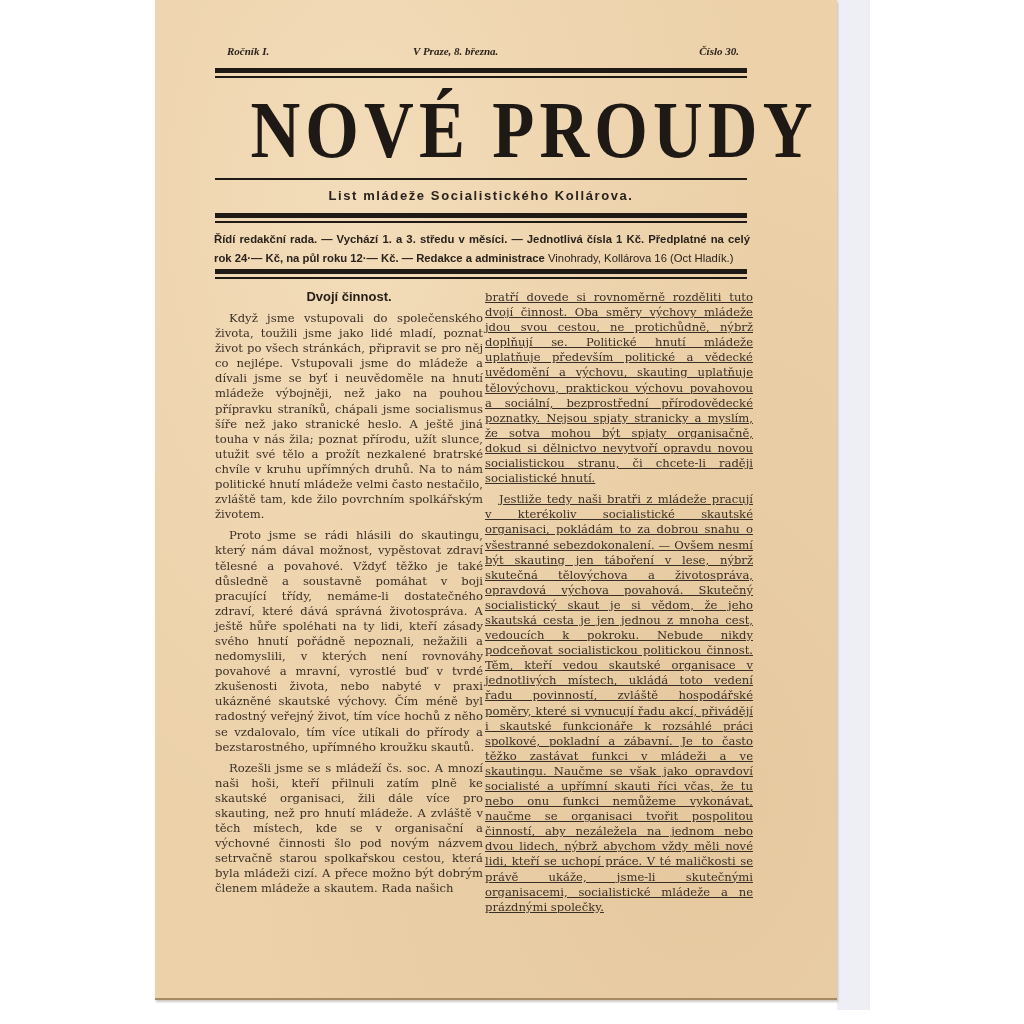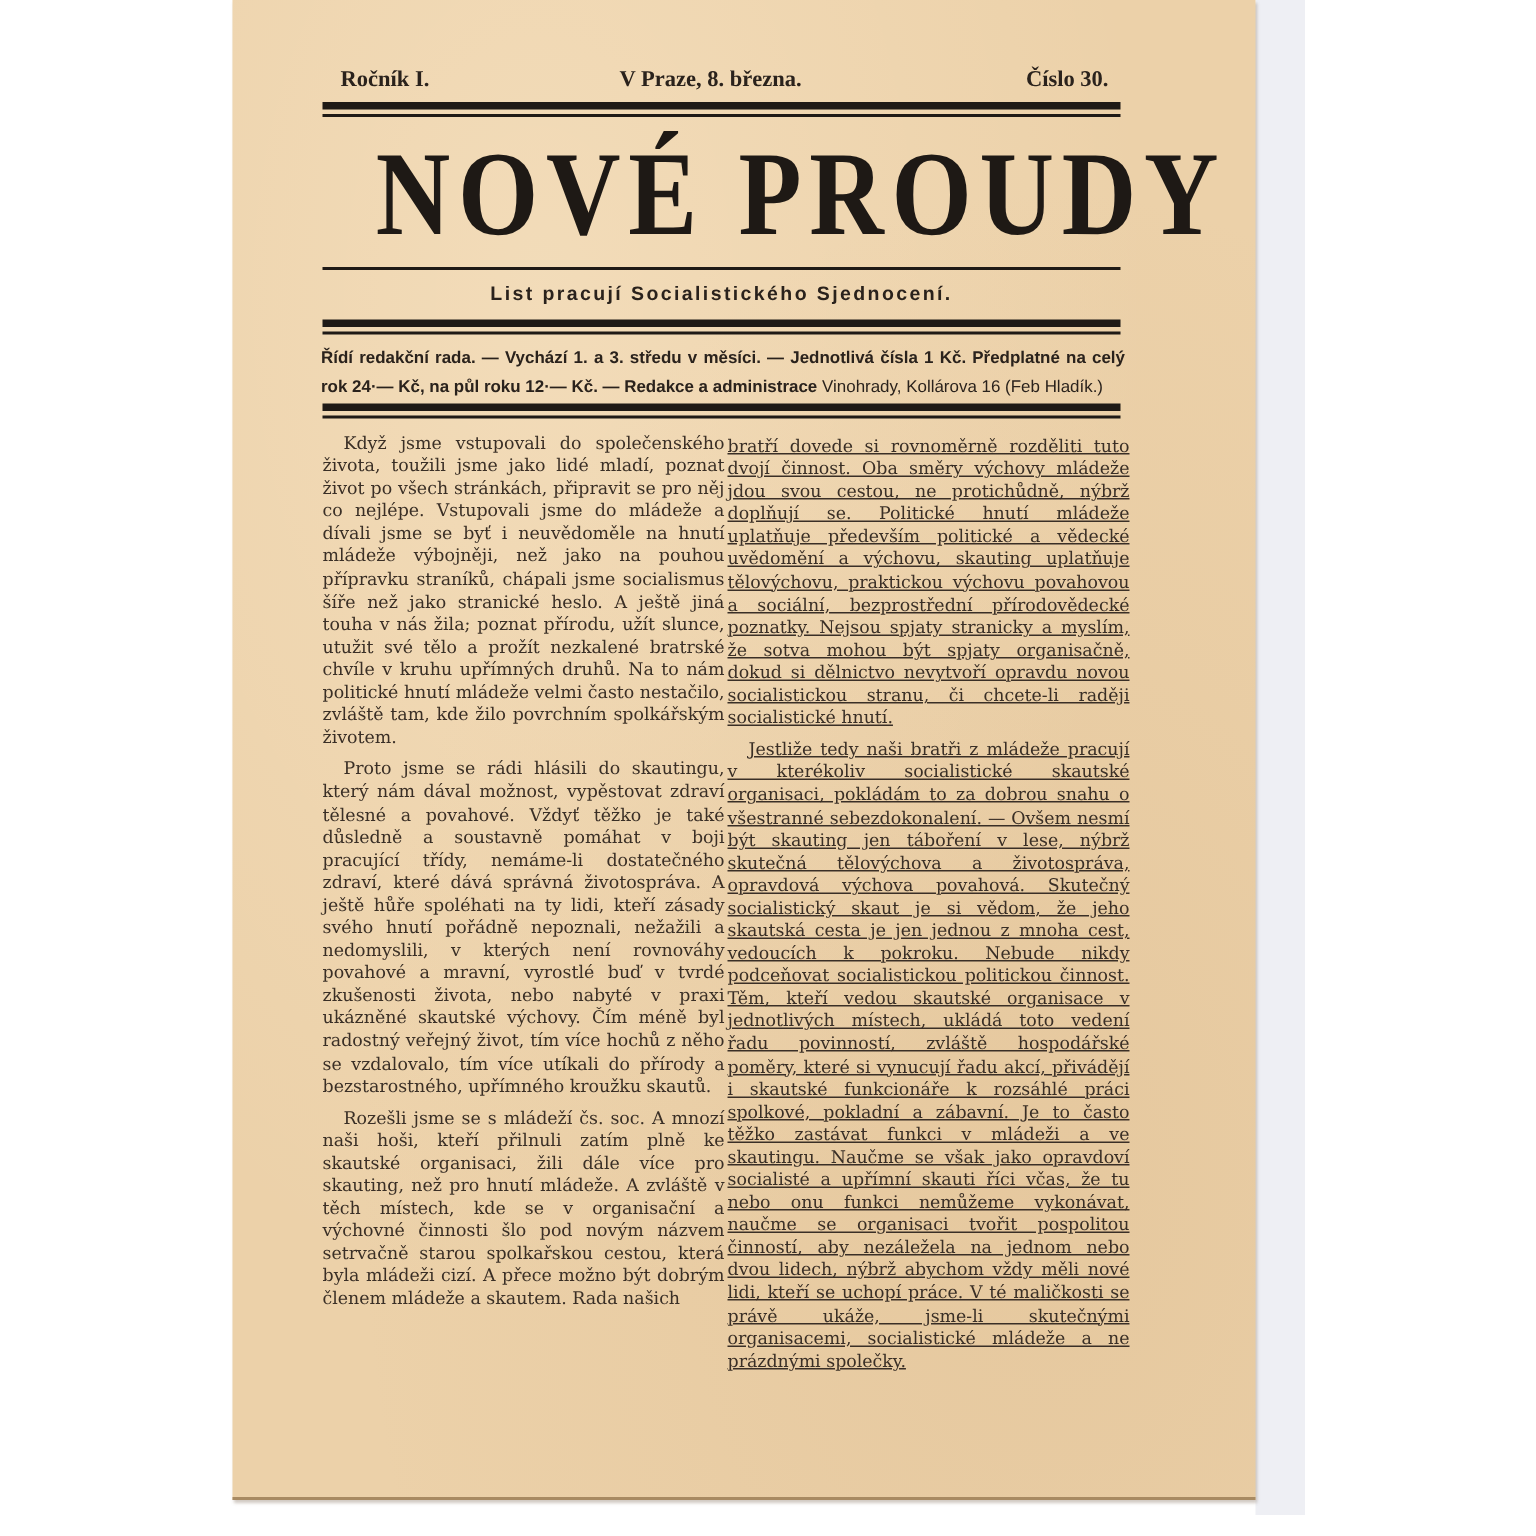--- a/index.html
+++ b/index.html
@@ -16,21 +16,21 @@
     background: #ecd1a9;
     background-image:
       radial-gradient(ellipse at 30% 20%, rgba(255,240,215,0.35), rgba(0,0,0,0) 60%),
       radial-gradient(ellipse at 80% 80%, rgba(200,160,110,0.18), rgba(0,0,0,0) 60%);
     border-bottom: 2px solid #a88a62;
     box-shadow: 1px 2px 2px rgba(120,100,80,0.35);
   }
   .ink { color: #2a221c; }
   .masthead-top {
     position: absolute; left: 72px; top: 45px; width: 512px; height: 22px;
-    font-family: "Liberation Serif", serif; font-weight: bold; font-size: 15px;
+    font-family: "Liberation Serif", serif; font-weight: bold; font-size: 11px; font-style: italic;
   }
   .masthead-top span { position: absolute; top: 0; white-space: nowrap; }
   .mt-left { left: 0; }
   .mt-center { left: 186px; }
   .mt-right { right: 0; }
   .rule { position: absolute; left: 60px; width: 532px; background: #1f1a16; }
   .title {
     position: absolute; left: 58px; top: 90px; width: 536px; height: 80px;
     font-family: "Liberation Serif", serif; font-weight: bold;
     font-size: 80px; line-height: 80px; letter-spacing: 6px;
@@ -78,33 +78,34 @@
     <span class="mt-right">Číslo 30.</span>
   </div>
 
   <div class="rule" style="top:68px;height:5px;"></div>
   <div class="rule" style="top:76px;height:1.5px;"></div>
 
   <div class="title">NOVÉ PROUDY</div>
 
   <div class="rule" style="top:178px;height:1.5px;"></div>
 
-  <div class="subtitle ink">List pracují Socialistického Sjednocení.</div>
+  <div class="subtitle ink">List mládeže Socialistického Kollárova.</div>
 
   <div class="rule" style="top:213px;height:5px;"></div>
   <div class="rule" style="top:221px;height:1.5px;"></div>
 
   <div class="imprint ink">
-    <span>Řídí redakční rada. — Vychází 1. a 3. středu v měsíci. — Jednotlivá čísla 1 Kč. Předplatné na celý rok 24·— Kč, na půl roku 12·— Kč. — Redakce a administrace</span><span class="plain"> Vinohrady, Kollárova 16 (Feb Hladík.)</span>
+    <span>Řídí redakční rada. — Vychází 1. a 3. středu v měsíci. — Jednotlivá čísla 1 Kč. Předplatné na celý rok 24·— Kč, na půl roku 12·— Kč. — Redakce a administrace</span><span class="plain"> Vinohrady, Kollárova 16 (Oct Hladík.)</span>
   </div>
 
   <div class="rule" style="top:269px;height:5px;"></div>
   <div class="rule" style="top:277px;height:1.5px;"></div>
 
   <div class="col col-left">
+    <h2 class="article-heading">Dvojí činnost.</h2>
     <p>Když jsme vstupovali do společenského života, toužili jsme jako lidé mladí, poznat život po všech stránkách, připravit se pro něj co nejlépe. Vstupovali jsme do mládeže a dívali jsme se byť i neuvědoměle na hnutí mládeže výbojněji, než jako na pouhou přípravku straníků, chápali jsme socialismus šíře než jako stranické heslo. A ještě jiná touha v nás žila; poznat přírodu, užít slunce, utužit své tělo a prožít nezkalené bratrské chvíle v kruhu upřímných druhů. Na to nám politické hnutí mládeže velmi často nestačilo, zvláště tam, kde žilo povrchním spolkářským životem.</p>
     <p>Proto jsme se rádi hlásili do skautingu, který nám dával možnost, vypěstovat zdraví tělesné a povahové. Vždyť těžko je také důsledně a soustavně pomáhat v boji pracující třídy, nemáme-li dostatečného zdraví, které dává správná životospráva. A ještě hůře spoléhati na ty lidi, kteří zásady svého hnutí pořádně nepoznali, nežažili a nedomyslili, v kterých není rovnováhy povahové a mravní, vyrostlé buď v tvrdé zkušenosti života, nebo nabyté v praxi ukázněné skautské výchovy. Čím méně byl radostný veřejný život, tím více hochů z něho se vzdalovalo, tím více utíkali do přírody a bezstarostného, upřímného kroužku skautů.</p>
     <p>Rozešli jsme se s mládeží čs. soc. A mnozí naši hoši, kteří přilnuli zatím plně ke skautské organisaci, žili dále více pro skauting, než pro hnutí mládeže. A zvláště v těch místech, kde se v organisační a výchovné činnosti šlo pod novým názvem setrvačně starou spolkařskou cestou, která byla mládeži cizí. A přece možno být dobrým členem mládeže a skautem. Rada našich</p>
   </div>
 
   <div class="col col-right">
     <p class="cont">bratří dovede si rovnoměrně rozděliti tuto dvojí činnost. Oba směry výchovy mládeže jdou svou cestou, ne protichůdně, nýbrž doplňují se. Politické hnutí mládeže uplatňuje především politické a vědecké uvědomění a výchovu, skauting uplatňuje tělovýchovu, praktickou výchovu povahovou a sociální, bezprostřední přírodovědecké poznatky. Nejsou spjaty stranicky a myslím, že sotva mohou být spjaty organisačně, dokud si dělnictvo nevytvoří opravdu novou socialistickou stranu, či chcete-li raději socialistické hnutí.</p>
     <p>Jestliže tedy naši bratři z mládeže pracují v kterékoliv socialistické skautské organisaci, pokládám to za dobrou snahu o všestranné sebezdokonalení. — Ovšem nesmí být skauting jen táboření v lese, nýbrž skutečná tělovýchova a životospráva, opravdová výchova povahová. Skutečný socialistický skaut je si vědom, že jeho skautská cesta je jen jednou z mnoha cest, vedoucích k pokroku. Nebude nikdy podceňovat socialistickou politickou činnost. Těm, kteří vedou skautské organisace v jednotlivých místech, ukládá toto vedení řadu povinností, zvláště hospodářské poměry, které si vynucují řadu akcí, přivádějí i skautské funkcionáře k rozsáhlé práci spolkové, pokladní a zábavní. Je to často těžko zastávat funkci v mládeži a ve skautingu. Naučme se však jako opravdoví socialisté a upřímní skauti říci včas, že tu nebo onu funkci nemůžeme vykonávat, naučme se organisaci tvořit pospolitou činností, aby nezáležela na jednom nebo dvou lidech, nýbrž abychom vždy měli nové lidi, kteří se uchopí práce. V té maličkosti se právě ukáže, jsme-li skutečnými organisacemi, socialistické mládeže a ne prázdnými společky.</p>
   </div>
 

